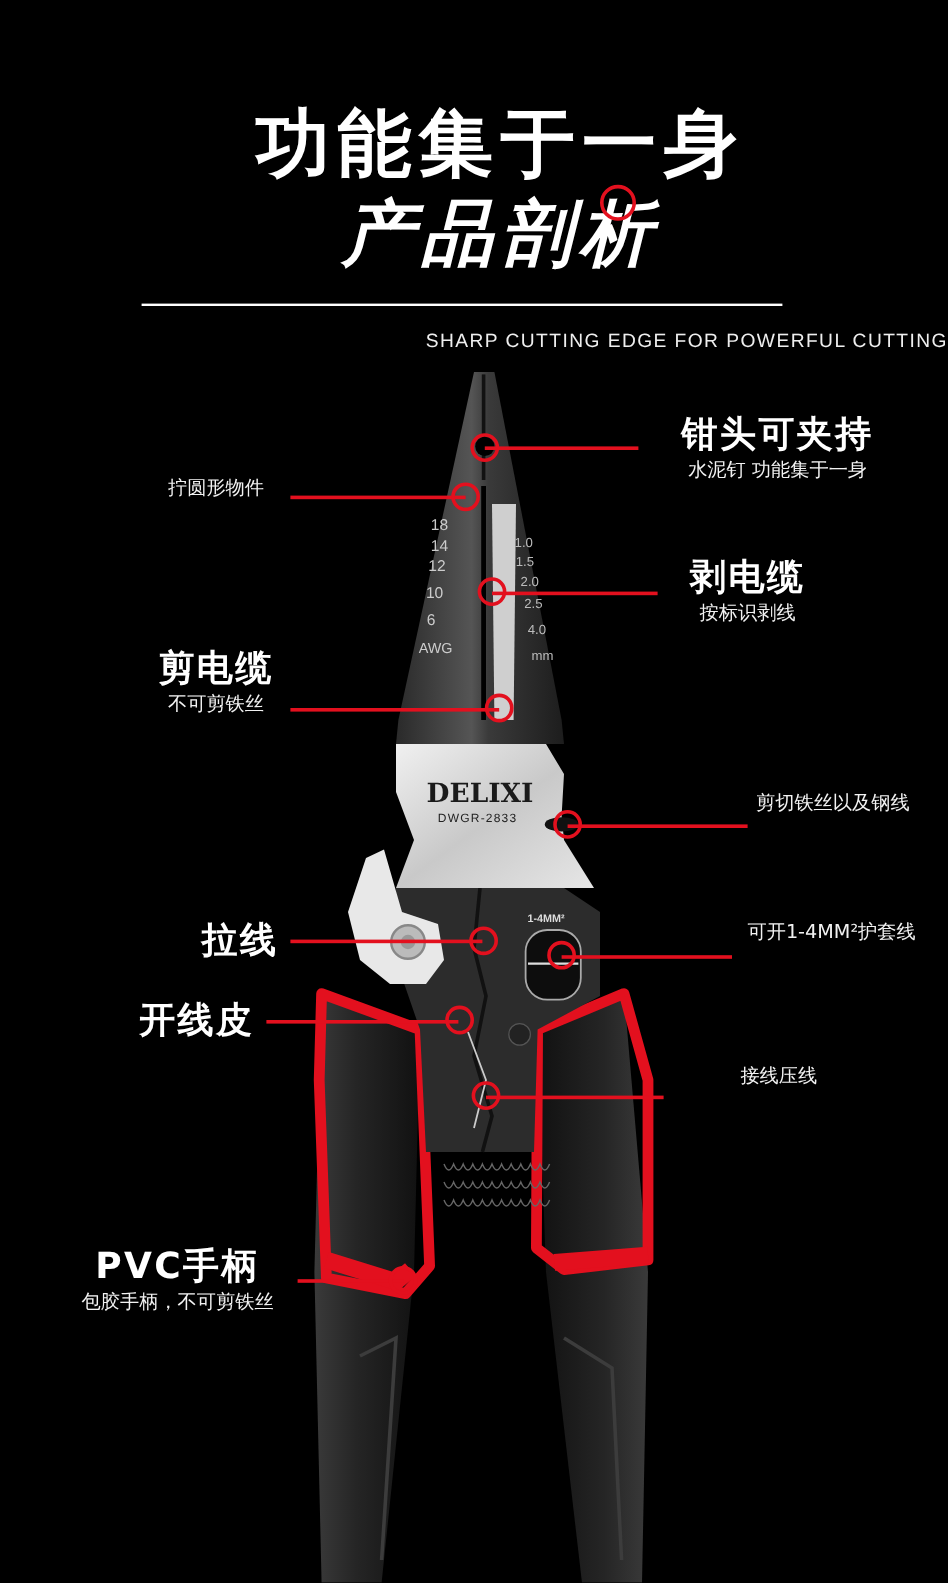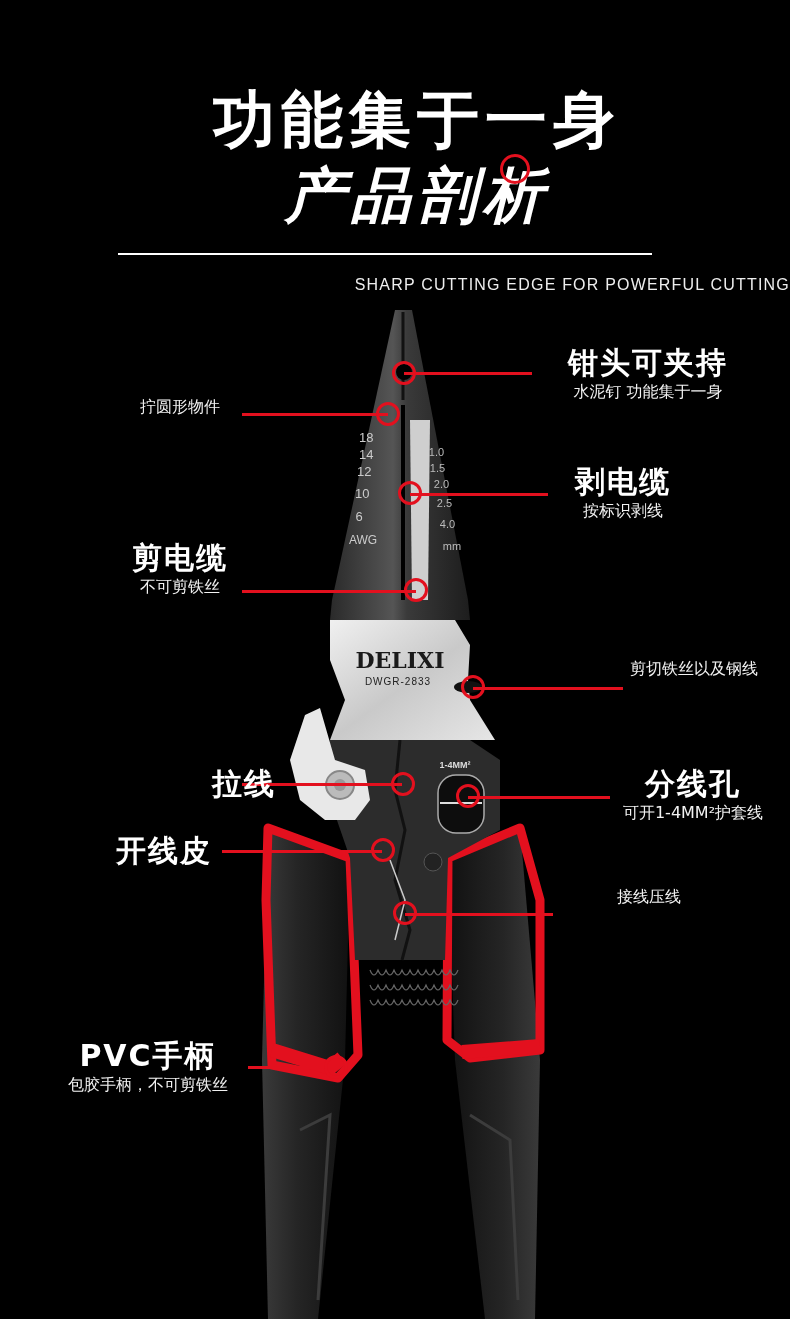--- a/index.html
+++ b/index.html
@@ -179,26 +179,25 @@
 
 <div class="callout left" style="left:120px; top:540px; width:120px;">
   <div class="main">剪电缆</div>
   <div class="sub">不可剪铁丝</div>
 </div>
 
 <div class="callout right" style="left:612px; top:658px; width:164px;">
   <div class="sub">剪切铁丝以及钢线</div>
 </div>
 
-<div class="callout left" style="left:160px; top:766px; width:80px;margin-left:44px;">
+<div class="callout left" style="left:160px; top:766px; width:80px;">
   <div class="main">拉线</div>
 </div>
 
 <div class="callout right" style="left:608px; top:766px; width:170px;">
-  <div class="main">分线孔</div>
   <div class="sub">可开1-4MM²护套线</div>
 </div>
 
 <div class="callout left" style="left:100px; top:833px; width:112px;text-align:right;">
   <div class="main">开线皮</div>
 </div>
 
 <div class="callout right" style="left:574px; top:886px; width:150px;">
   <div class="sub">接线压线</div>
 </div>

